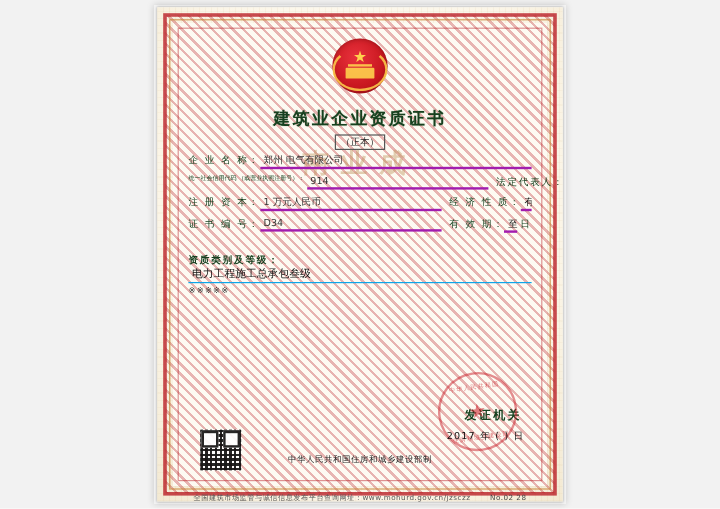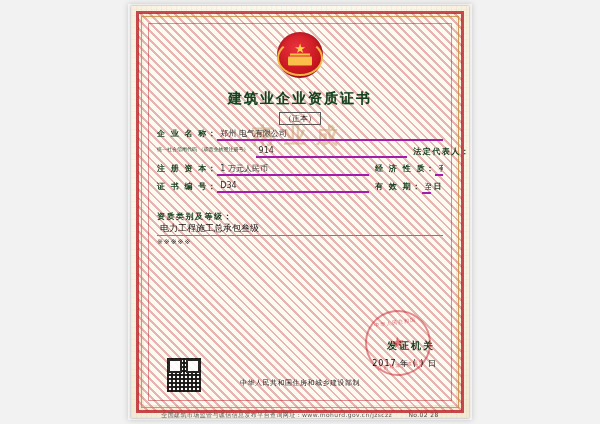--- a/index.html
+++ b/index.html
@@ -170,21 +170,21 @@
     color: #1d1d1d;
   }
   .frow {
     display: flex;
     align-items: flex-start;
     margin-bottom: 5px;
     min-height: 11px;
   }
   .flabel {
     flex: 0 0 auto;
-    font-weight: bold;
+    font-weight: normal;
     letter-spacing: 1.5px;
     white-space: nowrap;
     color: #17401f;
   }
   .fval {
     flex: 1 1 auto;
     border-bottom: 2px solid #a21caf;
     padding-left: 3px;
     min-height: 10px;
     color: #111;

